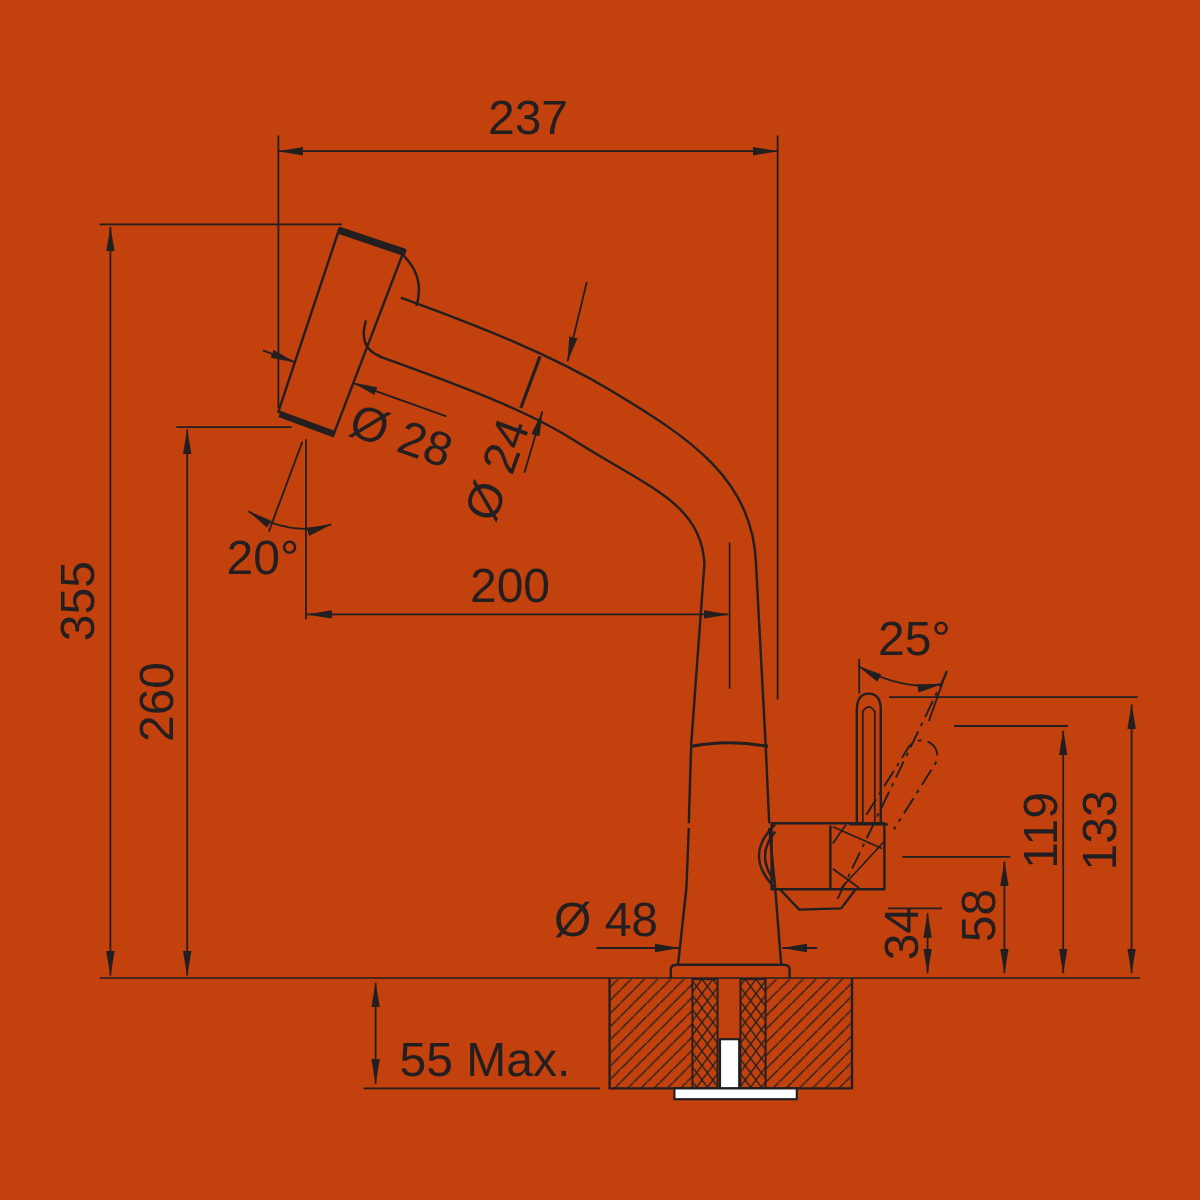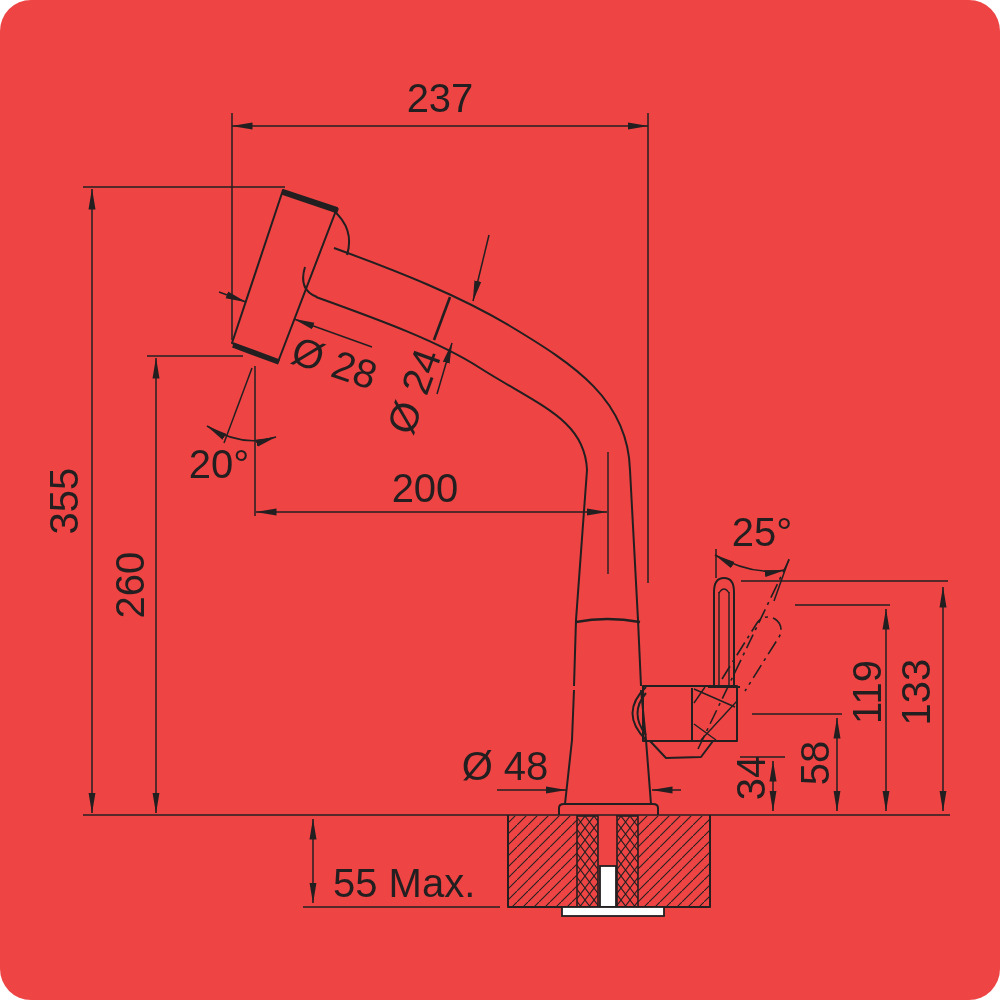--- a/index.html
+++ b/index.html
@@ -1,22 +1,21 @@
 <!DOCTYPE html>
 <html><head>
 <meta charset="utf-8">
 <style>
   html,body{margin:0;padding:0;background:#ffffff;}
   .canvas{
     position:relative;
     width:1000px;height:1000px;
-    background:#ef4444;
+    background:#c2410c;
     font-family:"Liberation Sans", sans-serif;
     overflow:hidden;
-    border-radius:31px;
   }
   svg{display:block;}
   text{
     font-family:"Liberation Sans", sans-serif;
     fill:#231f20;
     font-size:40px;
   }
   .ln{stroke:#231f20;stroke-width:2;fill:none;stroke-linecap:butt;stroke-linejoin:round;}
   .bold{stroke:#231f20;stroke-width:5.5;fill:none;}
   .dim{stroke:#231f20;stroke-width:1.5;fill:none;}

